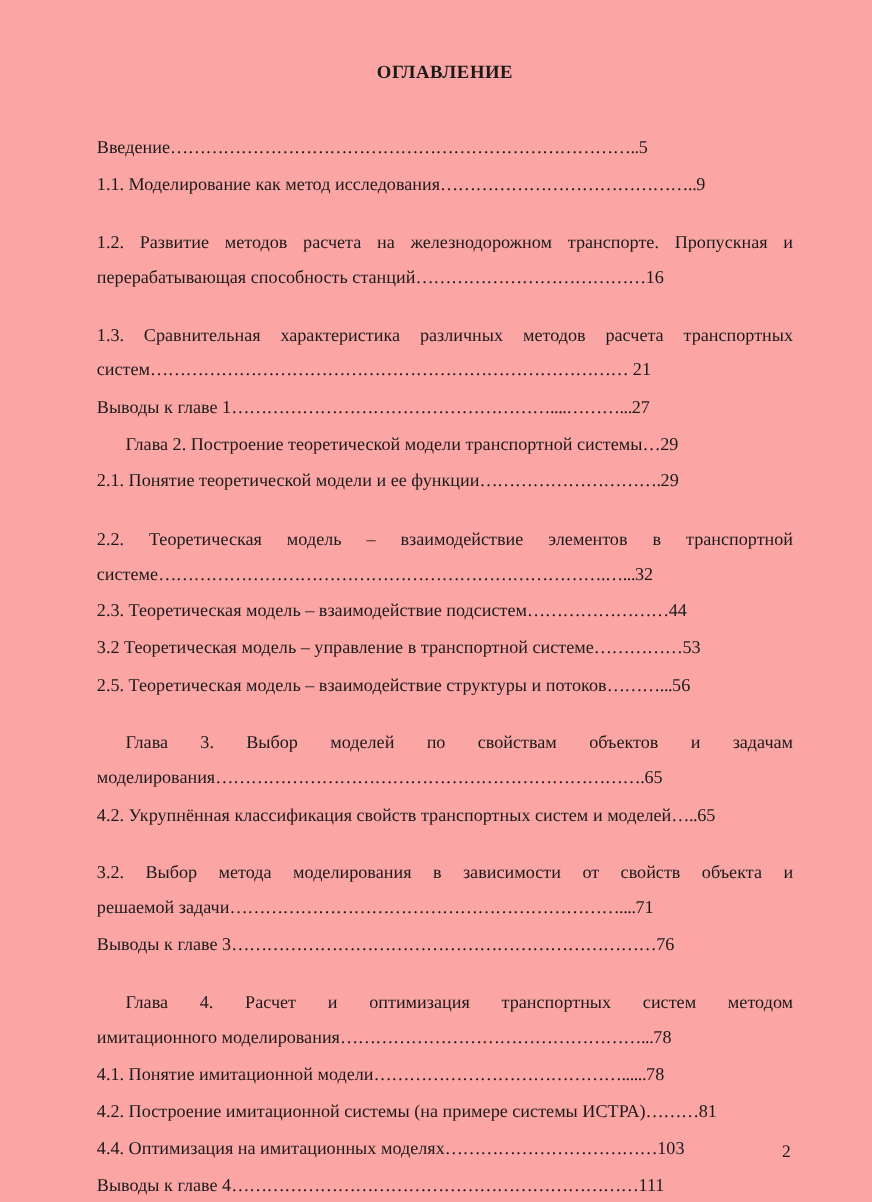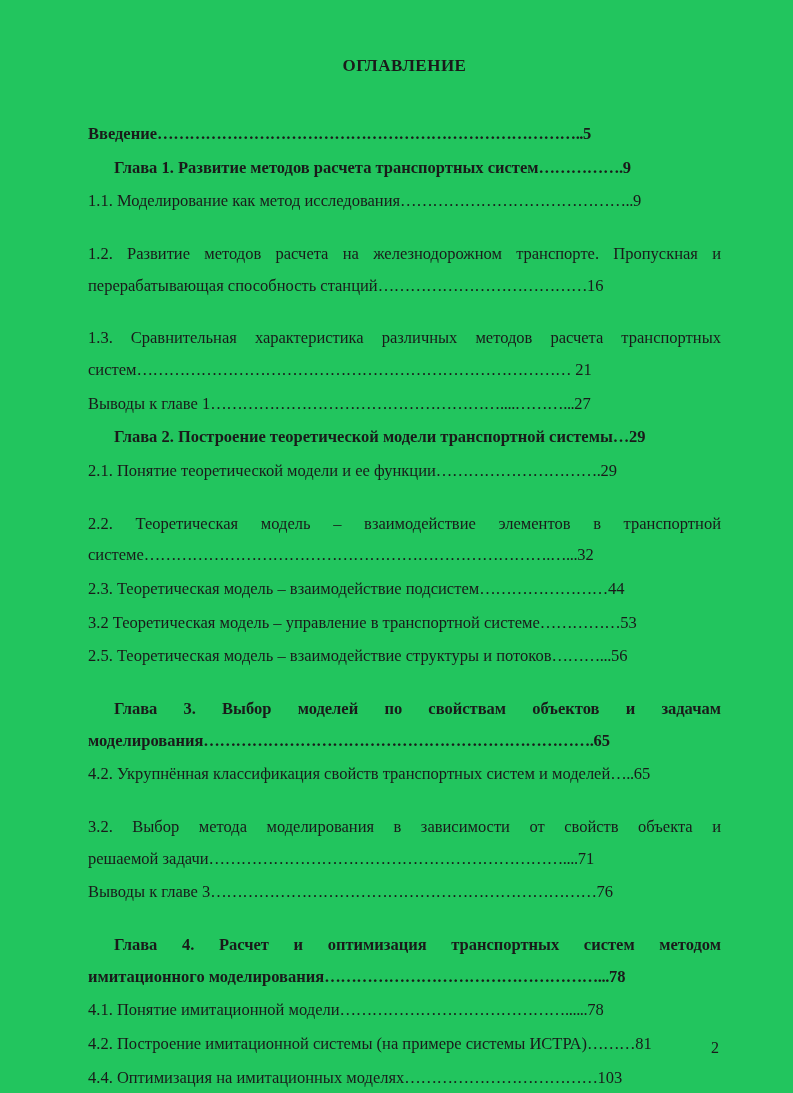--- a/index.html
+++ b/index.html
@@ -4,21 +4,21 @@
 <style>
   html, body {
     margin: 0;
     padding: 0;
     background: #ffffff;
   }
   .page {
     position: relative;
     width: 793px;
     height: 1093px;
-    background: #22c55e;
+    background: #fca5a5;
     font-family: "Liberation Serif", "DejaVu Serif", serif;
     color: #1a1a1a;
     box-sizing: border-box;
     padding: 52px 72px 40px 88px;
     overflow: hidden;
   }
   .doc-title {
     text-align: center;
     font-size: 17px;
     font-weight: bold;
@@ -32,21 +32,21 @@
   .entry {
     position: relative;
     margin: 0 0 2px 0;
     text-align: justify;
     text-justify: inter-word;
   }
   .entry .line {
     display: block;
   }
   .entry.bold {
-    font-weight: bold;
+    font-weight: normal;
   }
   .entry.indent .line.first {
     text-indent: 26px;
   }
   .leader {
     letter-spacing: -0.4px;
   }
   .pagenum {
     white-space: nowrap;
   }
@@ -72,23 +72,20 @@
 <div class="page">
 
   <div class="doc-title">ОГЛАВЛЕНИЕ</div>
 
   <div class="toc">
 
     <div class="entry bold">
       <span class="line"><span>Введение</span><span class="leader">……………………………………………………………………..</span><span class="pagenum">5</span></span>
     </div>
 
-    <div class="entry bold indent">
-      <span class="line first"><span>Глава 1. Развитие методов расчета транспортных систем</span><span class="leader">…………….</span><span class="pagenum">9</span></span>
-    </div>
 
     <div class="entry">
       <span class="line"><span>1.1. Моделирование как метод исследования</span><span class="leader">……………………………………..</span><span class="pagenum">9</span></span>
     </div>
 
     <div class="entry">
       <div class="just-block stretched"><span>1.2. Развитие методов расчета на железнодорожном транспорте. Пропускная и</span></div>
       <div class="just-block"><span>перерабатывающая способность станций</span><span class="leader">…………………………………</span><span class="pagenum">16</span></div>
     </div>
 

